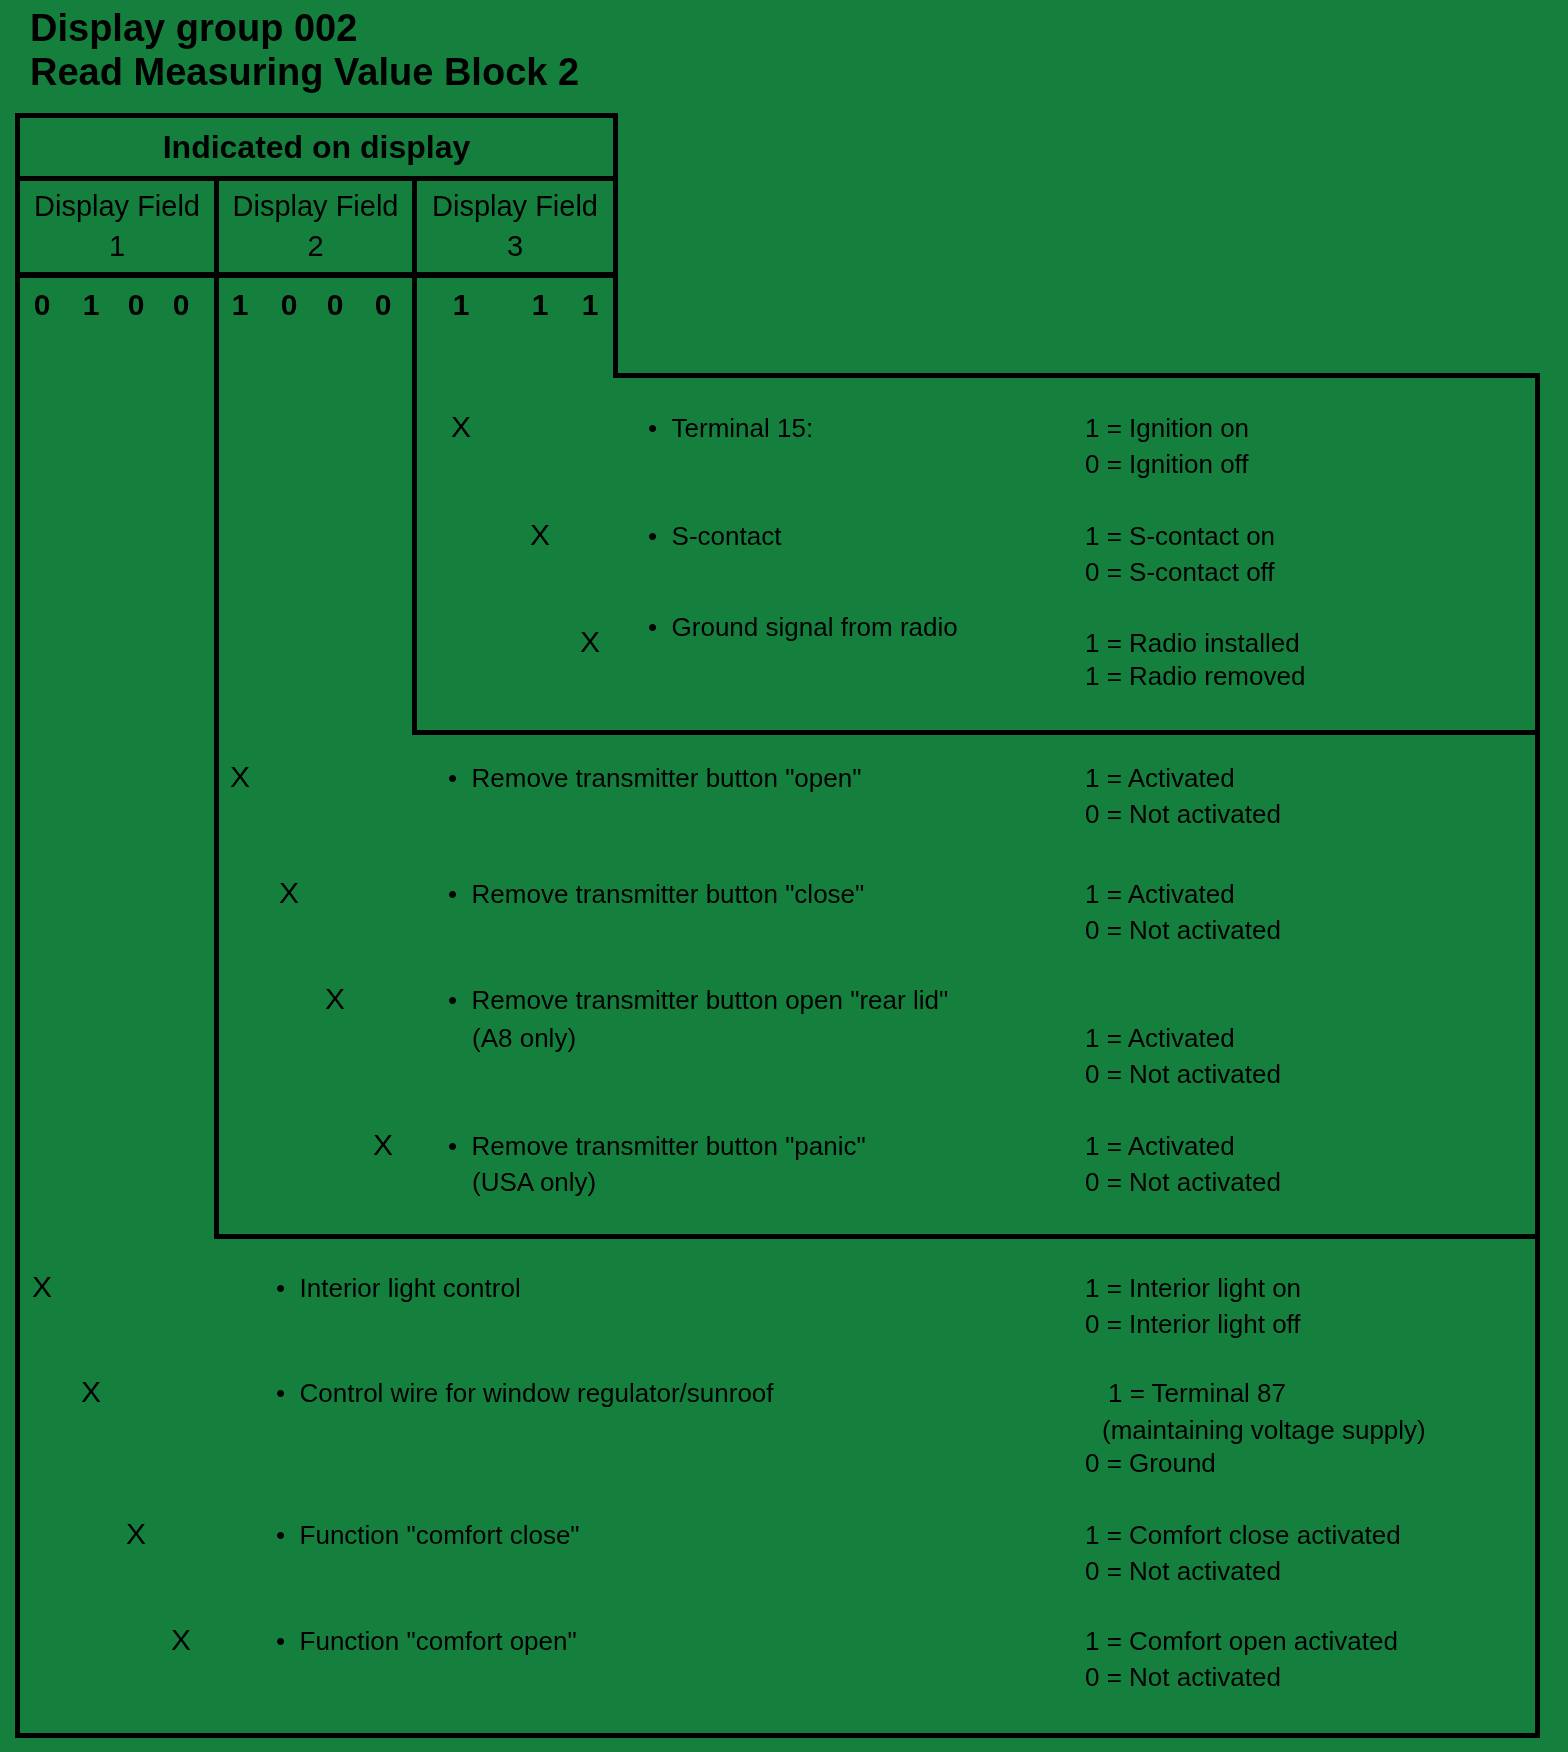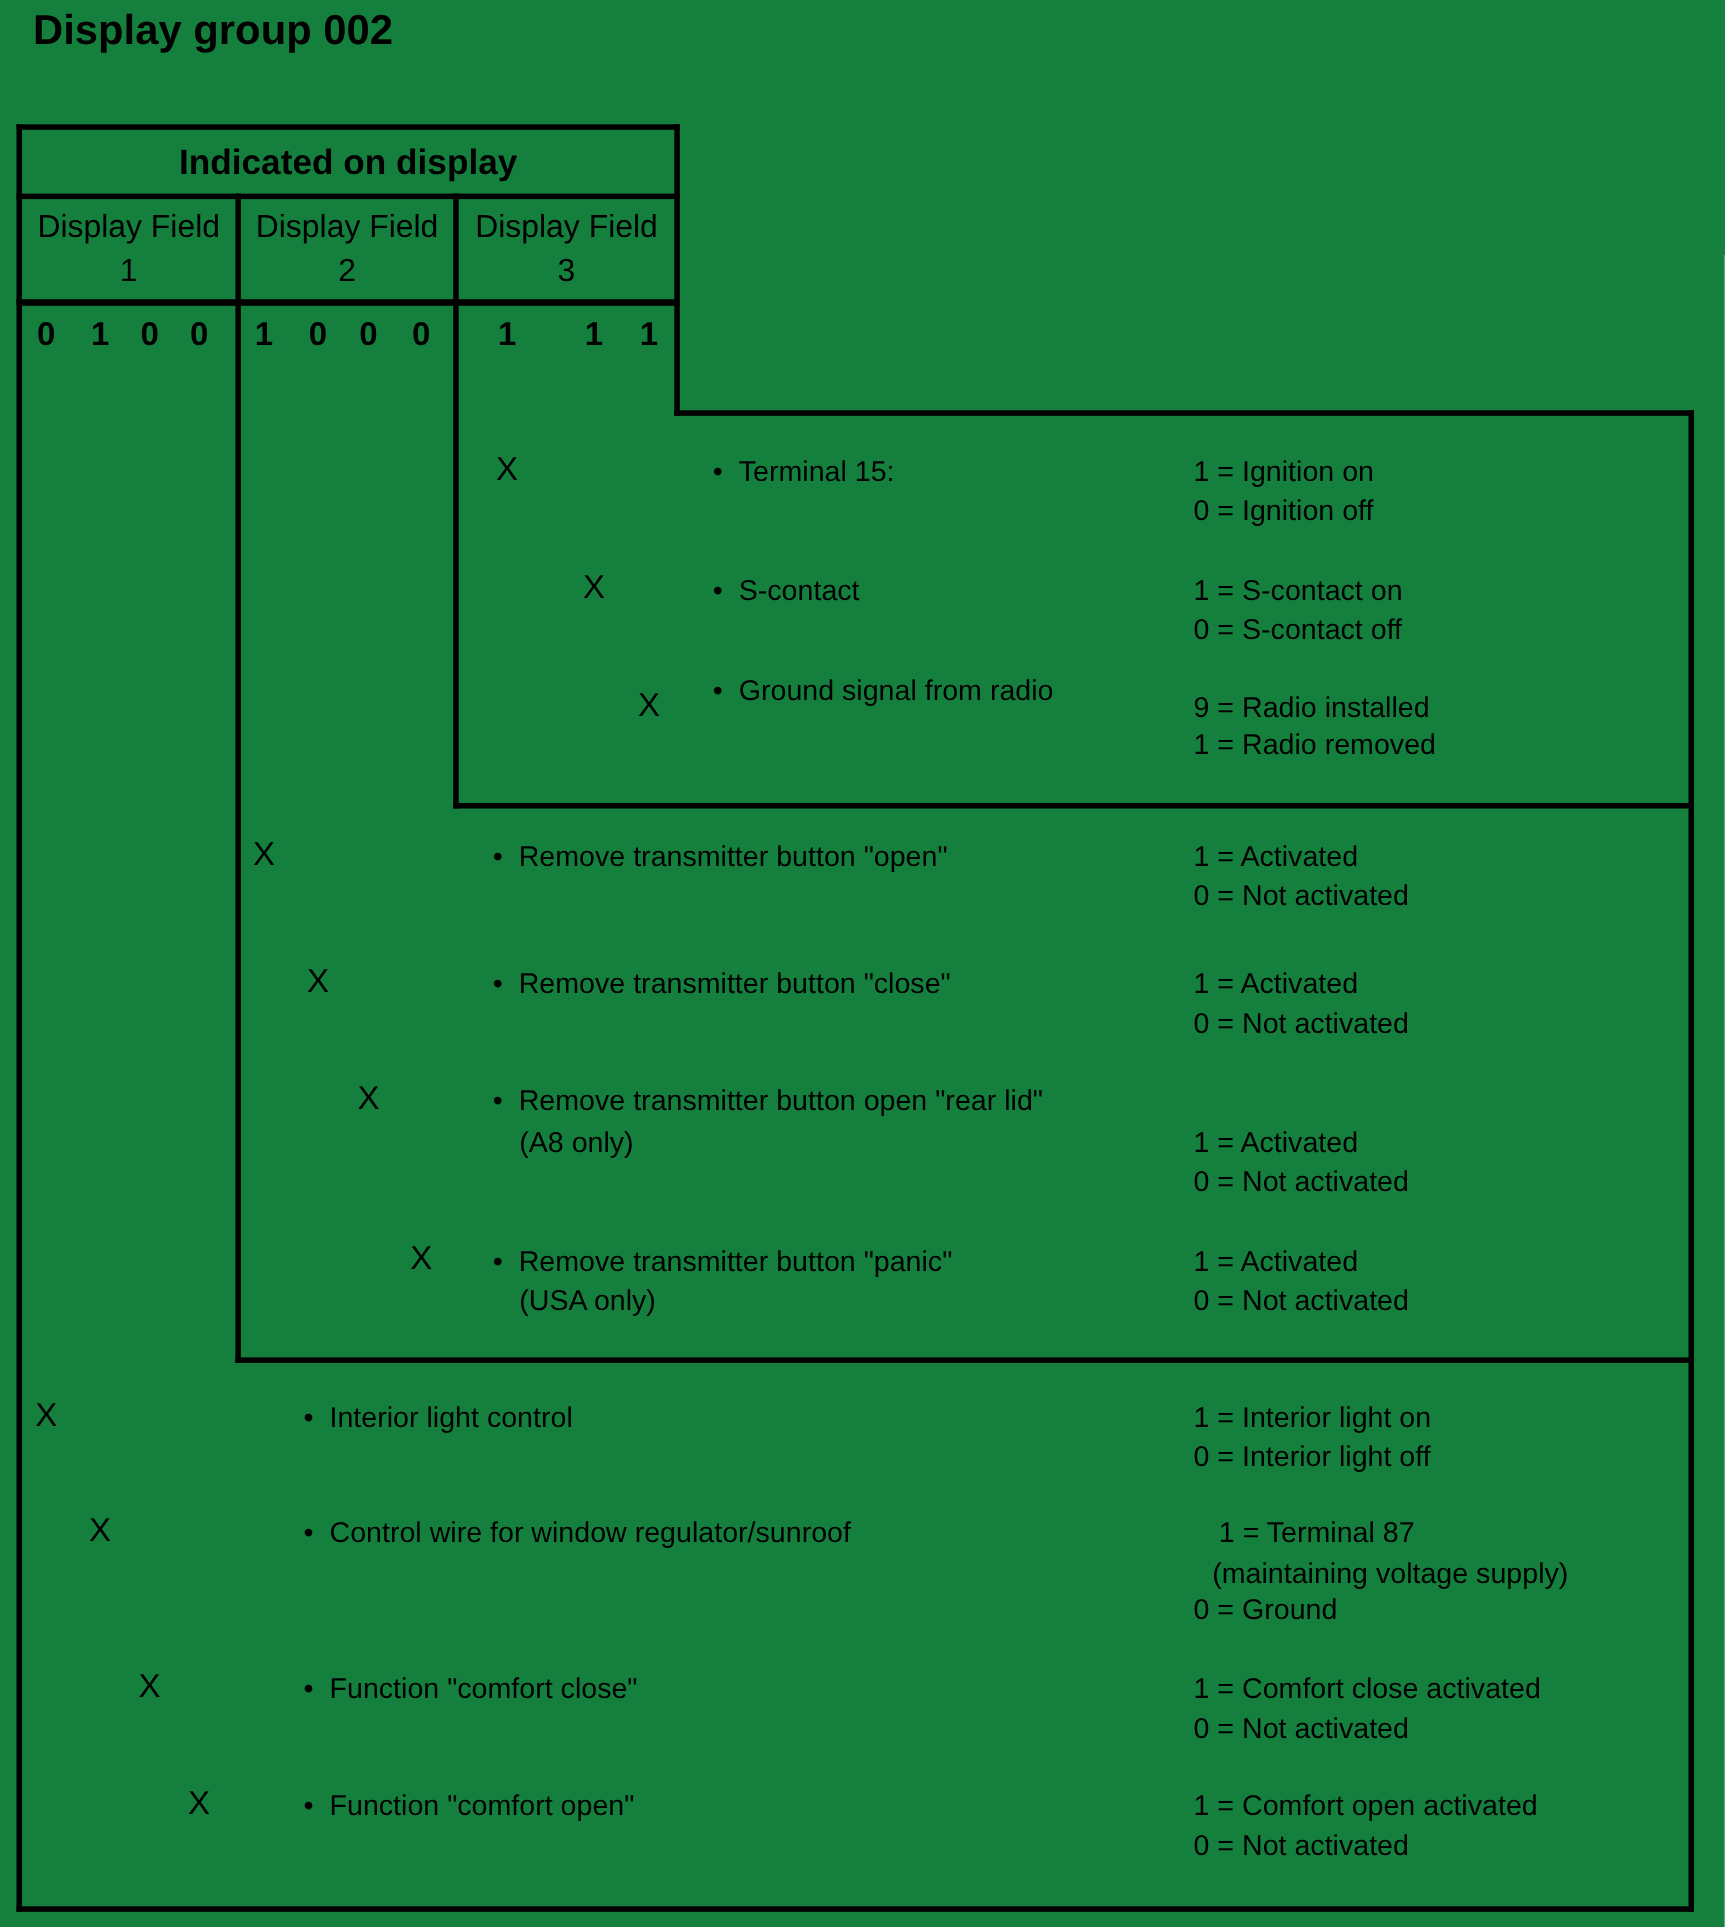--- a/index.html
+++ b/index.html
@@ -14,20 +14,21 @@
   .xmark{font-size:30px;width:44px;text-align:center;}
   .body{font-size:26px;white-space:nowrap;}
   .bullet{font-size:26px;}
 </style>
 </head>
 <body>
 
 <div id="page">
 
   <div class="abs title" style="left:30px;top:6px;">Display group 002</div>
+  <div class="abs title" style="left:30px;top:50px;">Read Measuring Value Block 2</div>
 
   <div class="line" style="left:15px;top:113px;width:603px;height:5px;"></div>
   <div class="line" style="left:15px;top:113px;width:5px;height:1625px;"></div>
   <div class="line" style="left:15px;top:176px;width:603px;height:5px;"></div>
   <div class="line" style="left:15px;top:272px;width:603px;height:6px;"></div>
   <div class="line" style="left:214px;top:176px;width:5px;height:1063px;"></div>
   <div class="line" style="left:412px;top:176px;width:5px;height:559px;"></div>
   <div class="line" style="left:613px;top:113px;width:5px;height:265px;"></div>
   <div class="line" style="left:613px;top:373px;width:927px;height:5px;"></div>
   <div class="line" style="left:1535px;top:373px;width:5px;height:1365px;"></div>
@@ -72,21 +73,21 @@
   <div>
     <div class="abs xmark" style="left:518px;top:518px;">X</div>
     <div class="abs body" style="left:648px;top:521px;"><span class="bullet">•</span>&nbsp;&nbsp;<span>S-contact</span></div>
     <div class="abs body" style="left:1085px;top:521px;">1 = S-contact on</div>
     <div class="abs body" style="left:1085px;top:557px;">0 = S-contact off</div>
   </div>
 
   <div>
     <div class="abs xmark" style="left:568px;top:625px;">X</div>
     <div class="abs body" style="left:648px;top:612px;"><span class="bullet">•</span>&nbsp;&nbsp;<span>Ground signal from radio</span></div>
-    <div class="abs body" style="left:1085px;top:628px;">9 = Radio installed</div>
+    <div class="abs body" style="left:1085px;top:628px;">1 = Radio installed</div>
     <div class="abs body" style="left:1085px;top:661px;">1 = Radio removed</div>
   </div>
 
   <div>
     <div class="abs xmark" style="left:218px;top:760px;">X</div>
     <div class="abs body" style="left:448px;top:763px;"><span class="bullet">•</span>&nbsp;&nbsp;<span>Remove transmitter button "open"</span></div>
     <div class="abs body" style="left:1085px;top:763px;">1 = Activated</div>
     <div class="abs body" style="left:1085px;top:799px;">0 = Not activated</div>
   </div>
 

